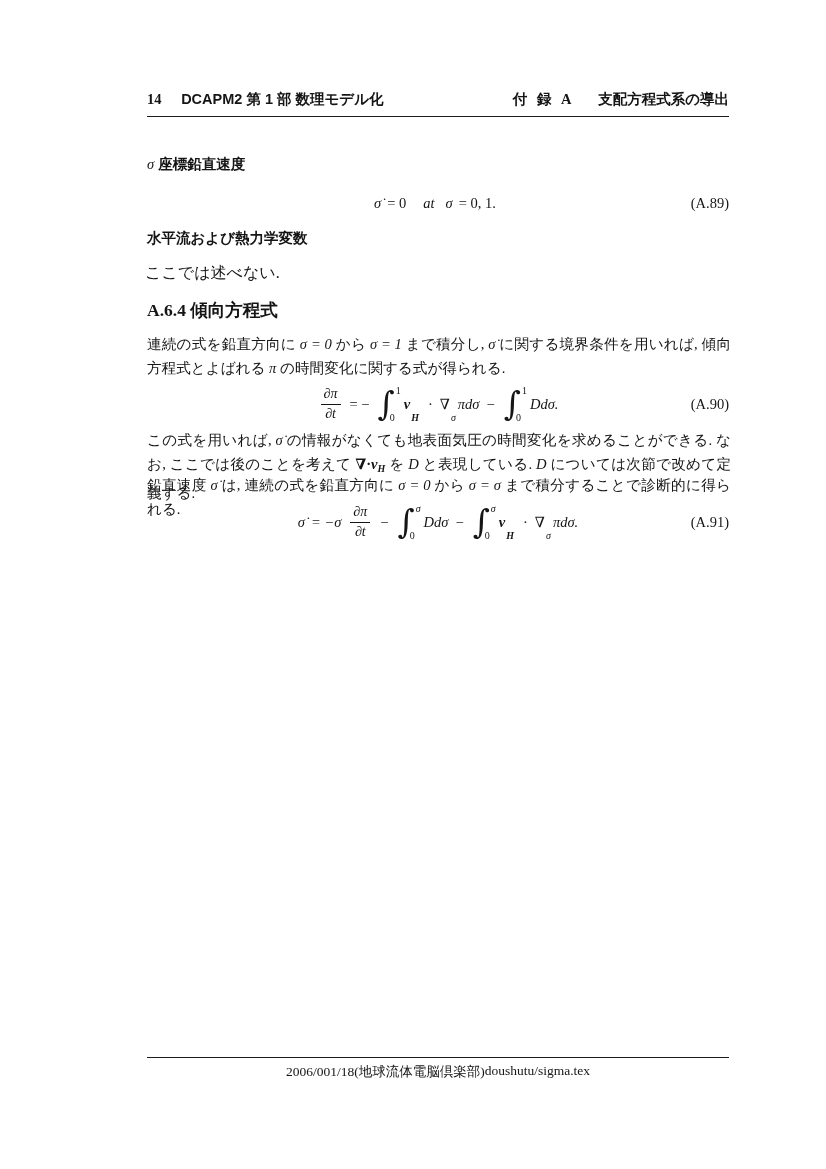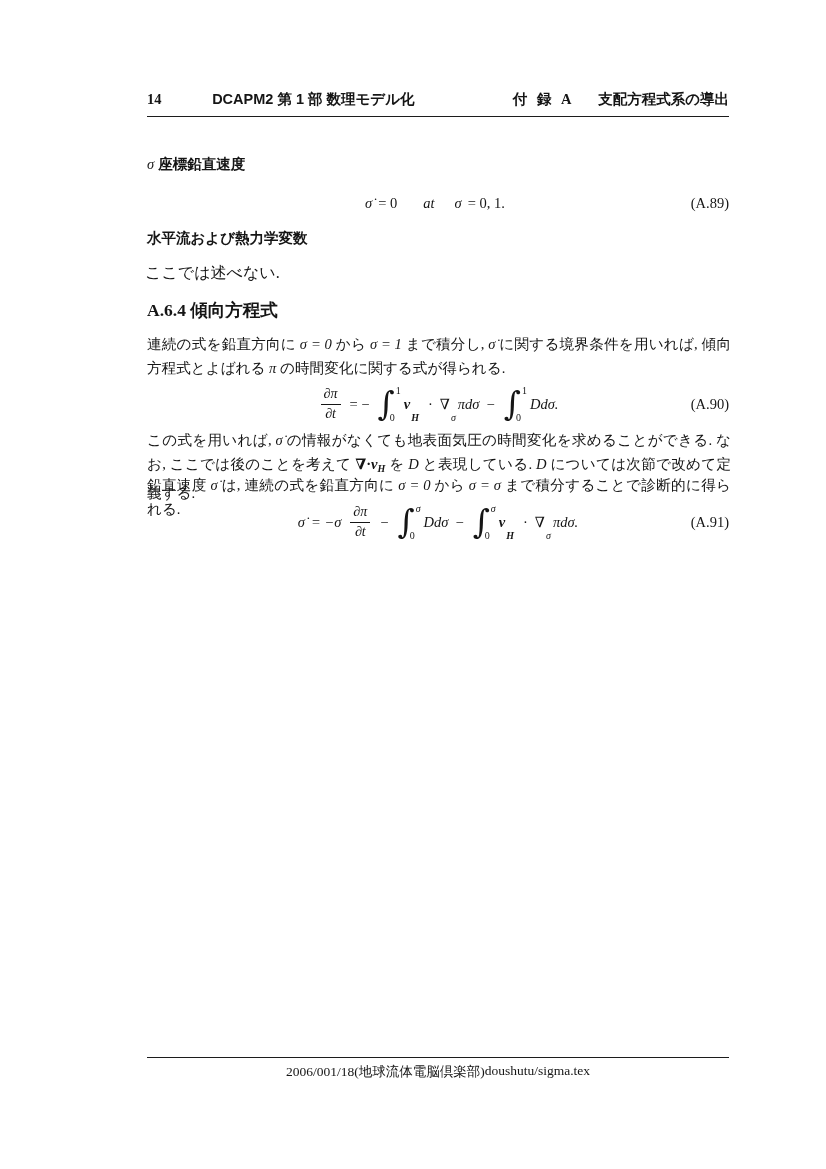--- a/index.html
+++ b/index.html
@@ -18,21 +18,21 @@
   .mbi  { font-weight:bold; font-style:italic; }
   .msub { font-size:10px; font-style:italic; vertical-align:-3px; }
 
   
   .doc-header {
     position:absolute; left:147px; width:582px; top:90px;
     display:flex; justify-content:space-between; align-items:baseline;
     font-weight:bold; font-size:14.5px;
     padding-bottom:7px; border-bottom:1.2px solid #1c1c1c;
   }
-  .h-left .pnum { margin-right:47px; }
+  .h-left .pnum { margin-right:16px; }
   .h-right .alabel { margin-right:20px; letter-spacing:3px; }
 
   
   .para-head { position:absolute; left:147px; font-size:14.5px; font-weight:bold; }
   .para-head .mi { font-weight:normal; }
   .plain { position:absolute; left:145px; font-size:16px; }
   .sec-head { position:absolute; left:147px; top:298px; font-size:17.5px; font-weight:bold; }
   .sec-head .snum { margin-right:0; }
   .para {
     position:absolute; left:147px; width:584px;
@@ -41,21 +41,21 @@
 
   
   .eq {
     position:absolute; left:147px; width:582px;
     display:flex; align-items:center; justify-content:center;
   }
   .eq-body { display:inline-flex; align-items:center; white-space:pre; }
   .eq-label { position:absolute; right:0; top:50%; transform:translateY(-50%); font-style:normal; }
   .rel { margin:0 6px; }
   .op  { margin:0 7px; }
-  .at  { margin:0 20px; font-style:italic; }
+  .at  { margin:0 11px; font-style:italic; }
   .esub { font-size:10px; font-style:italic; align-self:flex-end; margin:0 2px 2px 1px; }
   .frac { display:inline-flex; flex-direction:column; align-items:center; margin:0 3px; font-size:14px; line-height:1.2; }
   .frac .num { border-bottom:1.1px solid #151515; padding:0 3px 1px 3px; }
   .frac .den { padding-top:1px; }
   .int { display:inline-flex; align-items:center; margin:0 3px 0 2px; }
   .isign { font-size:33px; line-height:42px; font-family:"DejaVu Serif","Liberation Serif",serif; }
   .ilims { display:flex; flex-direction:column; justify-content:space-between; height:40px; font-size:10px; margin-left:1px; padding:1px 0; box-sizing:border-box; }
   .ilims .il { margin-left:-6px; font-style:normal; }
 
   

